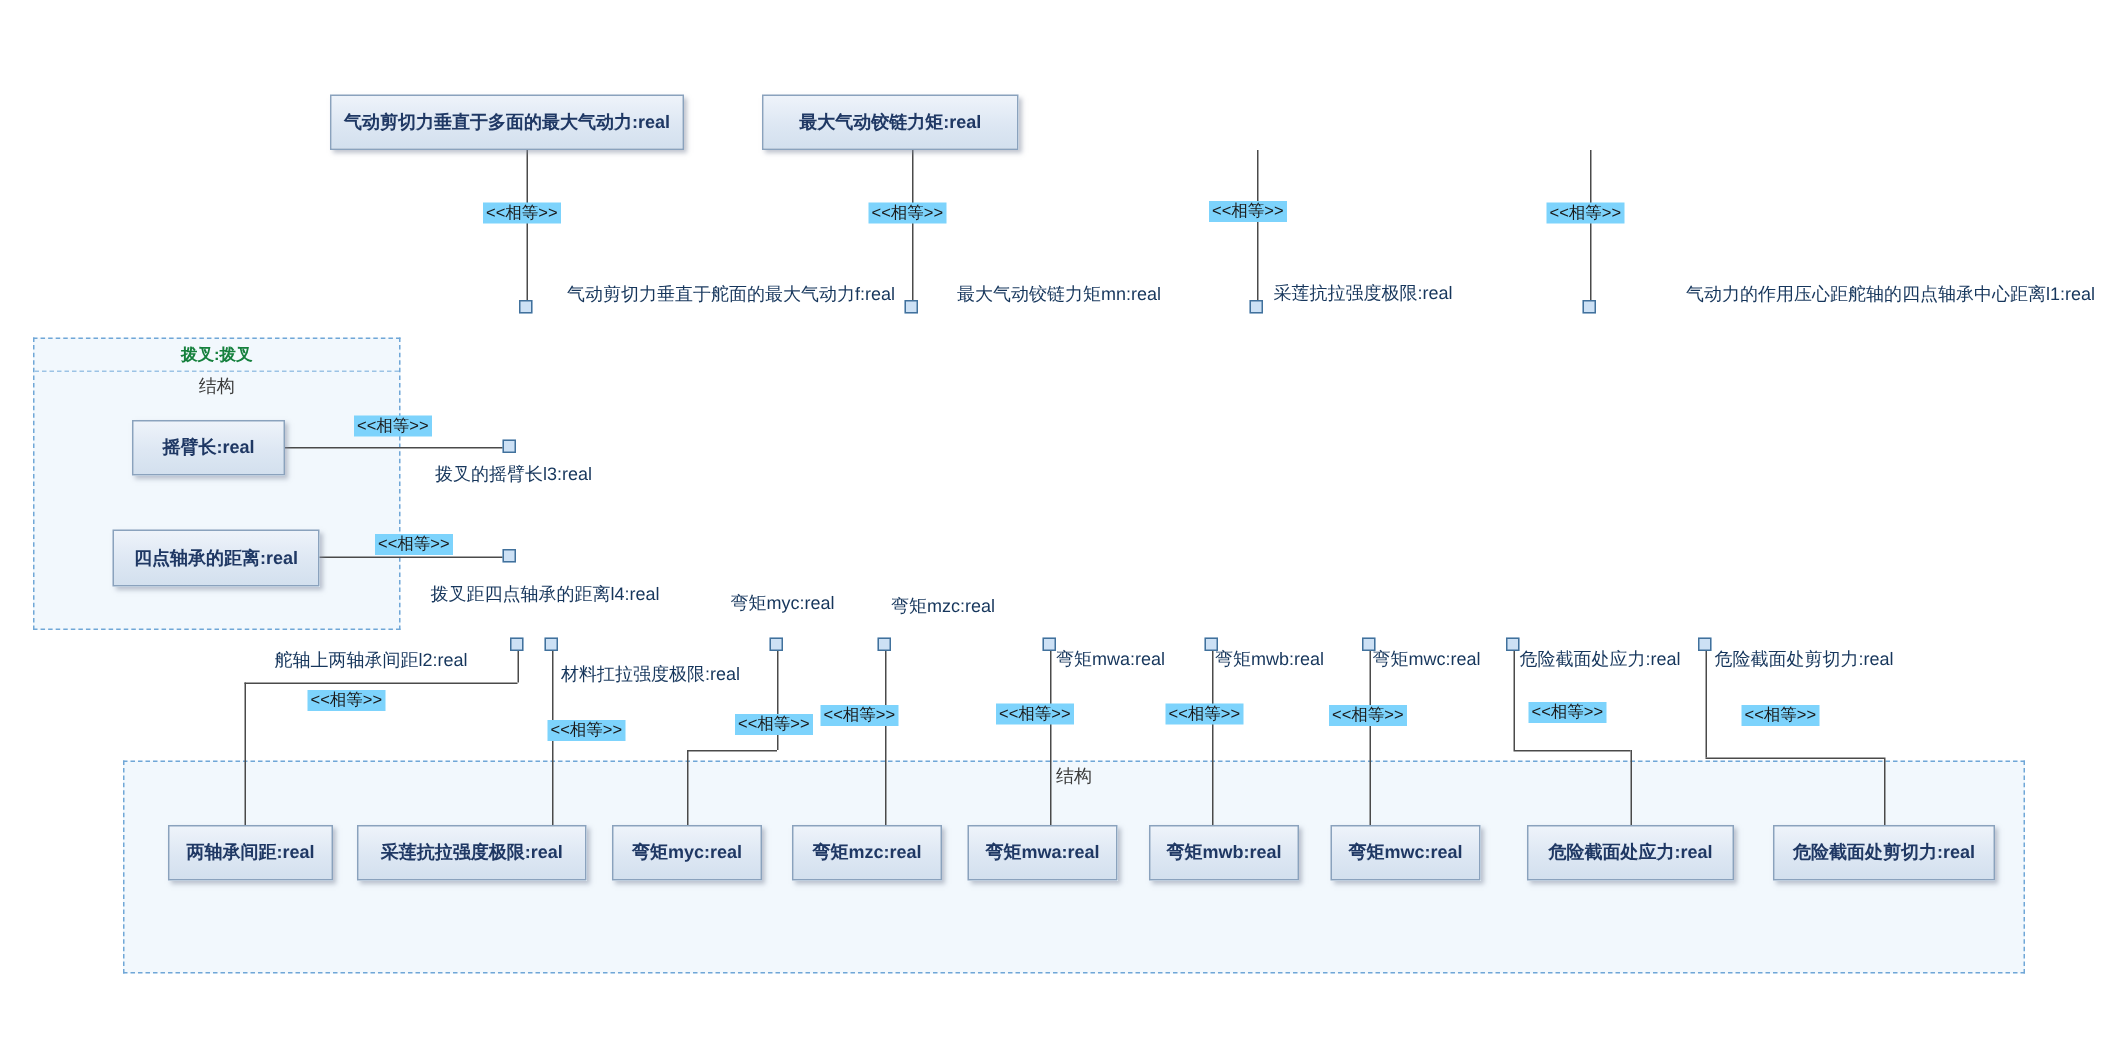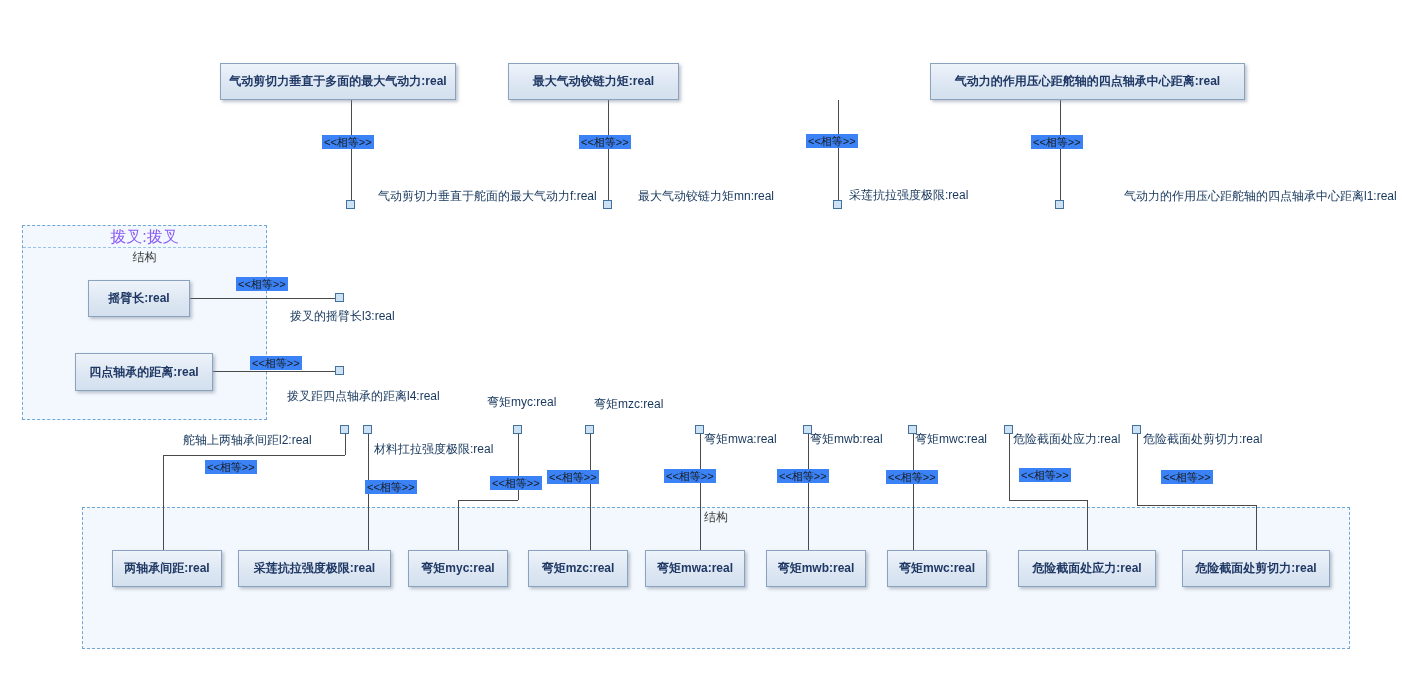--- a/index.html
+++ b/index.html
@@ -8,29 +8,29 @@
   .pbox{position:absolute;display:flex;align-items:center;justify-content:center;text-align:center;
         font-weight:bold;font-size:12px;color:#1f3864;
         background:linear-gradient(180deg,#eef3fa 0%,#dde7f3 55%,#d3e0ee 100%);
         border:1px solid #8aa2bd;box-shadow:2px 2px 3px rgba(130,140,160,.5);padding:2px 4px}
   .central{position:absolute;left:340px;top:205px;width:825px;height:225px;border:1px solid #4f81bd;
         background:linear-gradient(135deg,#e9f1fb 0%,#bcd2ec 45%,#7092cc 100%);
         box-shadow:2px 2px 4px rgba(130,140,160,.5)}
   .central-title{position:absolute;left:0;right:0;top:103px;text-align:center;font-weight:bold;
         font-size:13px;color:#1f3864}
   .group{position:absolute;background:#f2f8fd;border:1px dashed #70a7d7}
-  .gtitle{height:22px;line-height:22px;text-align:center;font-weight:normal;font-size:16px;color:#8b5cf6;
+  .gtitle{height:22px;line-height:22px;text-align:center;font-weight:bold;font-size:11px;color:#15803d;
         border-bottom:1px dashed #9cc3e5}
   .gsection{height:18px;line-height:18px;text-align:center;font-size:12px;color:#3a3a3a}
   .vline,.hline{position:absolute;background:#4a4a4a}
   .vline{width:1px}
   .hline{height:1px}
   .port{position:absolute;width:9px;height:9px;background:#cde1f5;border:1px solid #41719c;z-index:5}
   .plabel{position:absolute;font-size:12px;line-height:14px;color:#16365c;white-space:nowrap;z-index:4}
-  .eq{position:absolute;font-size:11px;line-height:14px;color:#1a1a1a;background:#3b82f6;padding:0 2px;
+  .eq{position:absolute;font-size:11px;line-height:14px;color:#1a1a1a;background:#7dd3fc;padding:0 2px;
         white-space:nowrap;z-index:4}
 </style>
 </head>
 <body>
 
 <div class="canvas">
 
   <div class="group" style="left:22px;top:225px;width:245px;height:195px">
     <div class="gtitle">拨叉:拨叉</div>
     <div class="gsection">结构</div>
@@ -121,21 +121,20 @@
   <div class="eq" style="left:490px;top:476px">&lt;&lt;相等&gt;&gt;</div>
   <div class="eq" style="left:547px;top:470px">&lt;&lt;相等&gt;&gt;</div>
   <div class="eq" style="left:664px;top:469px">&lt;&lt;相等&gt;&gt;</div>
   <div class="eq" style="left:777px;top:469px">&lt;&lt;相等&gt;&gt;</div>
   <div class="eq" style="left:886px;top:470px">&lt;&lt;相等&gt;&gt;</div>
   <div class="eq" style="left:1019px;top:468px">&lt;&lt;相等&gt;&gt;</div>
   <div class="eq" style="left:1161px;top:470px">&lt;&lt;相等&gt;&gt;</div>
 
   <div class="pbox" style="left:220px;top:63px;width:236px;height:37px">气动剪切力垂直于多面的最大气动力:real</div>
   <div class="pbox" style="left:508px;top:63px;width:171px;height:37px">最大气动铰链力矩:real</div>
-  <div class="pbox" style="left:930px;top:63px;width:315px;height:37px">气动力的作用压心距舵轴的四点轴承中心距离:real</div>
 
   <div class="pbox" style="left:88px;top:280px;width:102px;height:37px">摇臂长:real</div>
   <div class="pbox" style="left:75px;top:353px;width:138px;height:38px">四点轴承的距离:real</div>
 
   <div class="pbox" style="left:112px;top:550px;width:110px;height:37px">两轴承间距:real</div>
   <div class="pbox" style="left:238px;top:550px;width:153px;height:37px">采莲抗拉强度极限:real</div>
   <div class="pbox" style="left:408px;top:550px;width:100px;height:37px">弯矩myc:real</div>
   <div class="pbox" style="left:528px;top:550px;width:100px;height:37px">弯矩mzc:real</div>
   <div class="pbox" style="left:645px;top:550px;width:100px;height:37px">弯矩mwa:real</div>
   <div class="pbox" style="left:766px;top:550px;width:100px;height:37px">弯矩mwb:real</div>

